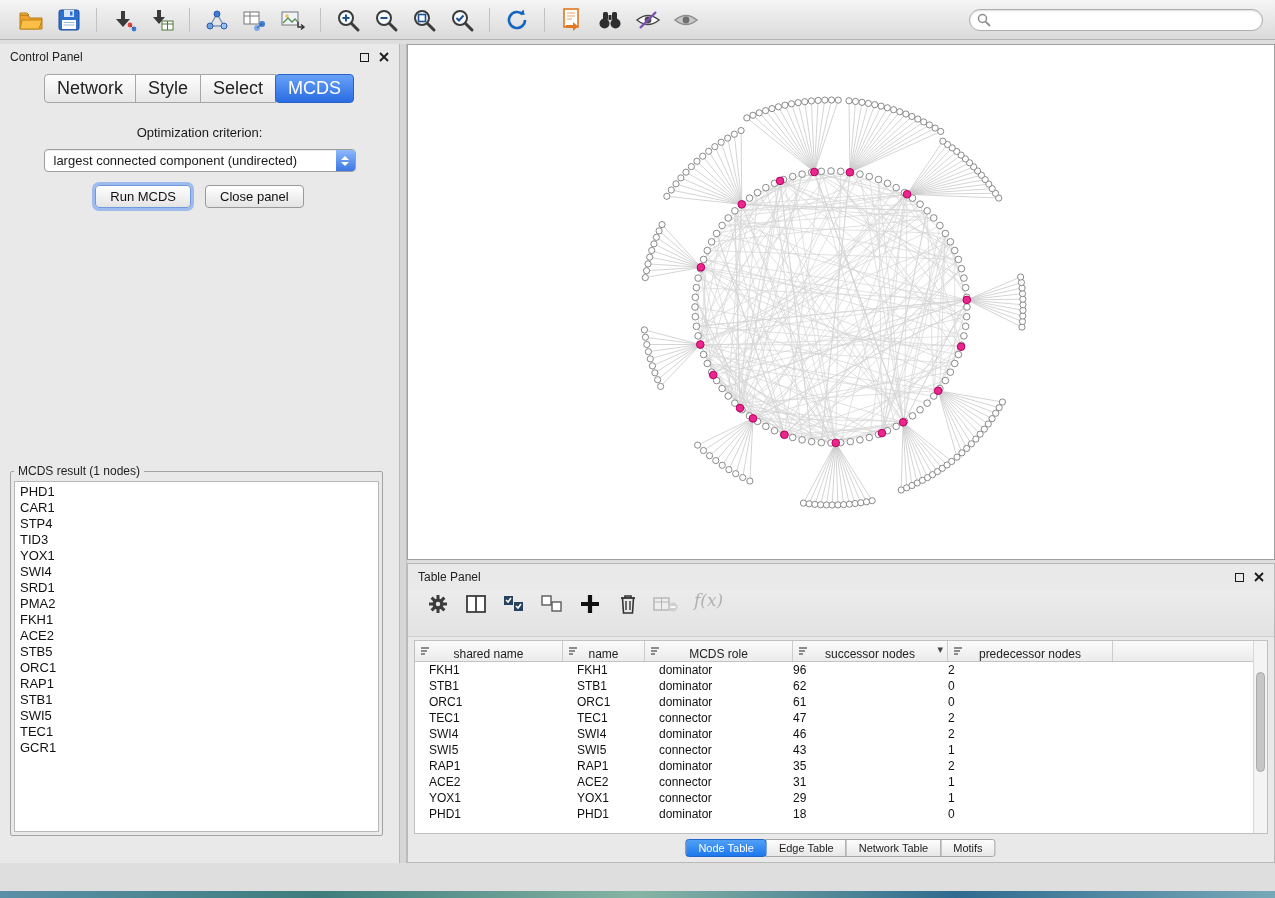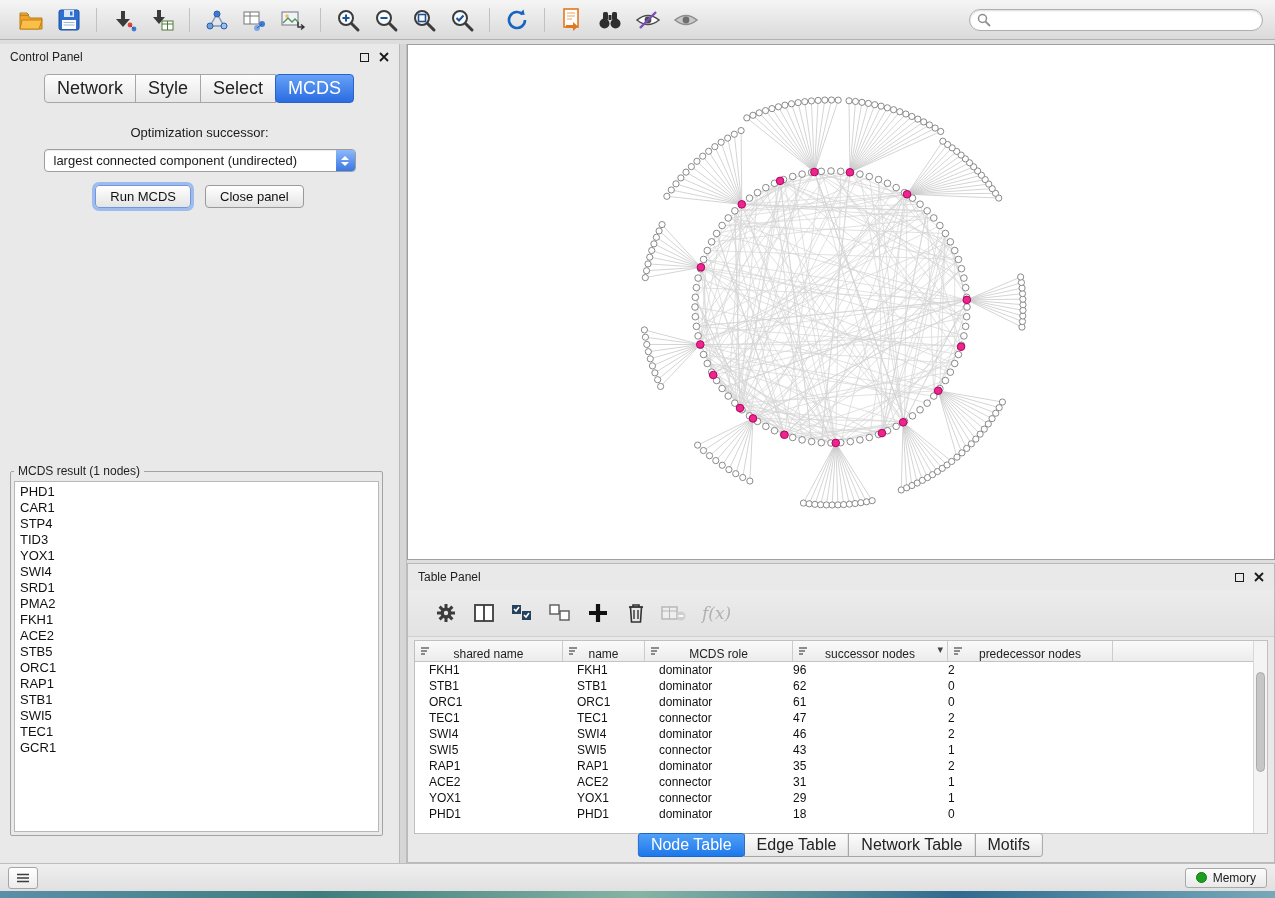--- a/index.html
+++ b/index.html
@@ -46,36 +46,36 @@
   .tl{width:12px;height:12px;border-radius:50%}
   .tl.red{background:#ff5f57;border:1px solid #e0443e;box-sizing:border-box}
   .tl.yellow{background:#febc2e;border:1px solid #d89e24;box-sizing:border-box}
   .tl.green{background:#28c840;border:1px solid #1da532;box-sizing:border-box}
   #network-title{position:absolute;left:0;right:0;top:2px;text-align:center;font-size:13px;color:#1a1a1a}
   #network-view{position:relative;width:100%;height:494px;background:#fff;overflow:hidden}
   #network-view svg{position:absolute;inset:0}
 
   
   #table-panel{position:absolute;top:563px;left:407px;width:868px;height:300px;background:#e9e9e9;border:1px solid #b9b9b9;box-sizing:border-box}
-  #tp-toolbar{height:46px;display:flex;align-items:center;gap:10px;padding:0 0 0 24px;background:linear-gradient(#ececec,#e2e2e2);border-bottom:1px solid #cfcfcf}
+  #tp-toolbar{height:46px;display:flex;align-items:flex-start;gap:10px;padding:0 0 0 16px;background:linear-gradient(#ececec,#e2e2e2);border-bottom:1px solid #cfcfcf}
   .tp-icon{width:28px;height:28px;display:flex;align-items:center;justify-content:center}
   #fx-label{font-family:"DejaVu Serif",serif;font-style:italic;font-size:17px;color:#b0b0b0;margin-left:4px}
   #table-wrap{position:absolute;left:6px;right:6px;top:76px;bottom:28px;background:#fff;border:1px solid #c0c0c0;overflow:hidden}
   #table-header-row{display:flex;height:20px;background:linear-gradient(#fafafa,#ececec);border-bottom:1px solid #c4c4c4}
   .th{position:relative;box-sizing:border-box;border-right:1px solid #cccccc;font-size:12px;color:#222;display:flex;align-items:flex-end;justify-content:center;flex:0 0 auto}
   .th .sort-ico{position:absolute;left:5px;top:5px}
   .th-caret{position:absolute;right:4px;top:2px;font-size:11px;color:#444}
   .th.filler{flex:1 1 auto;border-right:none}
   #table-body .tr{display:flex;height:16px}
   .td{box-sizing:border-box;font-size:12px;line-height:16px;padding-left:14px;color:#111;flex:0 0 auto;overflow:hidden;white-space:nowrap}
   .td.num{text-align:left;padding-left:0;padding-right:12px}
   #table-vscroll{position:absolute;right:0;top:0;bottom:0;width:13px;background:#f4f4f4;border-left:1px solid #d8d8d8}
   #table-vscroll .thumb{position:absolute;left:2px;right:2px;top:16%;height:52%;background:#c6c6c6;border-radius:5px;border:1px solid #ababab;box-sizing:border-box}
   #tp-tabs{position:absolute;bottom:5px;left:50%;transform:translateX(-50%);display:flex}
-  .bt-tab{padding:2px 12px;font-size:16px;background:linear-gradient(#fdfdfd,#e7e7e7);border:1px solid #a6a6a6;margin-left:-1px;color:#222;white-space:nowrap}
+  .bt-tab{padding:2px 12px;font-size:11px;background:linear-gradient(#fdfdfd,#e7e7e7);border:1px solid #a6a6a6;margin-left:-1px;color:#222;white-space:nowrap}
   .bt-tab:first-child{border-radius:3px 0 0 3px}
   .bt-tab:last-child{border-radius:0 3px 3px 0}
   .bt-tab.active{background:linear-gradient(#51a0f6,#1c78ec);color:#fff;border-color:#1e66cc;border-radius:3px;position:relative;z-index:1}
 
   
   #status-bar{position:absolute;left:0;right:0;top:863px;height:28px;background:linear-gradient(#efefef,#e0e0e0);border-top:1px solid #bdbdbd;display:flex;align-items:center;padding:0 8px;box-sizing:border-box;z-index:4}
   #menu-box{width:28px;height:20px;border:1px solid #a5a5a5;border-radius:3px;background:linear-gradient(#fff,#ececec);display:flex;align-items:center;justify-content:center}
   #memory-btn{margin-left:auto;display:flex;align-items:center;gap:6px;border:1px solid #a9a9a9;border-radius:3px;background:linear-gradient(#fcfcfc,#e9e9e9);padding:2px 10px;font-size:12px}
   #memory-dot{width:11px;height:11px;border-radius:50%;background:#1ca01c;border:1px solid #127812;box-sizing:border-box}
   #desktop-strip{position:absolute;left:0;right:0;bottom:0;height:7px;background:linear-gradient(90deg,#5b8fa8,#3e7d7d,#86b4a4,#2f6b8f,#77a8b8)}
@@ -230,21 +230,21 @@
             <path d="M1 1L9 9M9 1L1 9" stroke="#1a1a1a" stroke-width="1.8"></path>
           </svg>
       </span>
     </div>
     <div class="cp-tabs">
         <div class="cp-tab">Network</div>
         <div class="cp-tab">Style</div>
         <div class="cp-tab">Select</div>
         <div class="cp-tab active">MCDS</div>
       </div>
-    <div class="cp-opt-label">Optimization successor:</div>
+    <div class="cp-opt-label">Optimization criterion:</div>
     <div class="cp-select">
       <span>largest connected component (undirected)</span>
       <span class="stepper">
           <span class="tri-up"></span>
           <span class="tri-down"></span>
         </span>
     </div>
     <div class="cp-buttons">
       <button class="btn focused">Run MCDS</button>
       <button class="btn">Close panel</button>
@@ -1065,26 +1065,15 @@
         </div>
     </div>
     <div id="tp-tabs">
         <div class="bt-tab active">Node Table</div>
         <div class="bt-tab">Edge Table</div>
         <div class="bt-tab">Network Table</div>
         <div class="bt-tab">Motifs</div>
       </div>
   </div>
 
-  <div id="status-bar">
-    <span id="menu-box">
-      <svg width="14" height="10" viewBox="0 0 14 10">
-          <path d="M1 1.5h12M1 5h12M1 8.5h12" stroke="#3c3c3c" stroke-width="1.6"></path>
-        </svg>
-    </span>
-    <span id="memory-btn">
-      <span id="memory-dot"></span>
-      <span>Memory</span>
-    </span>
-  </div>
   <div id="desktop-strip"></div>
 
 </div>
 
 </body></html>

